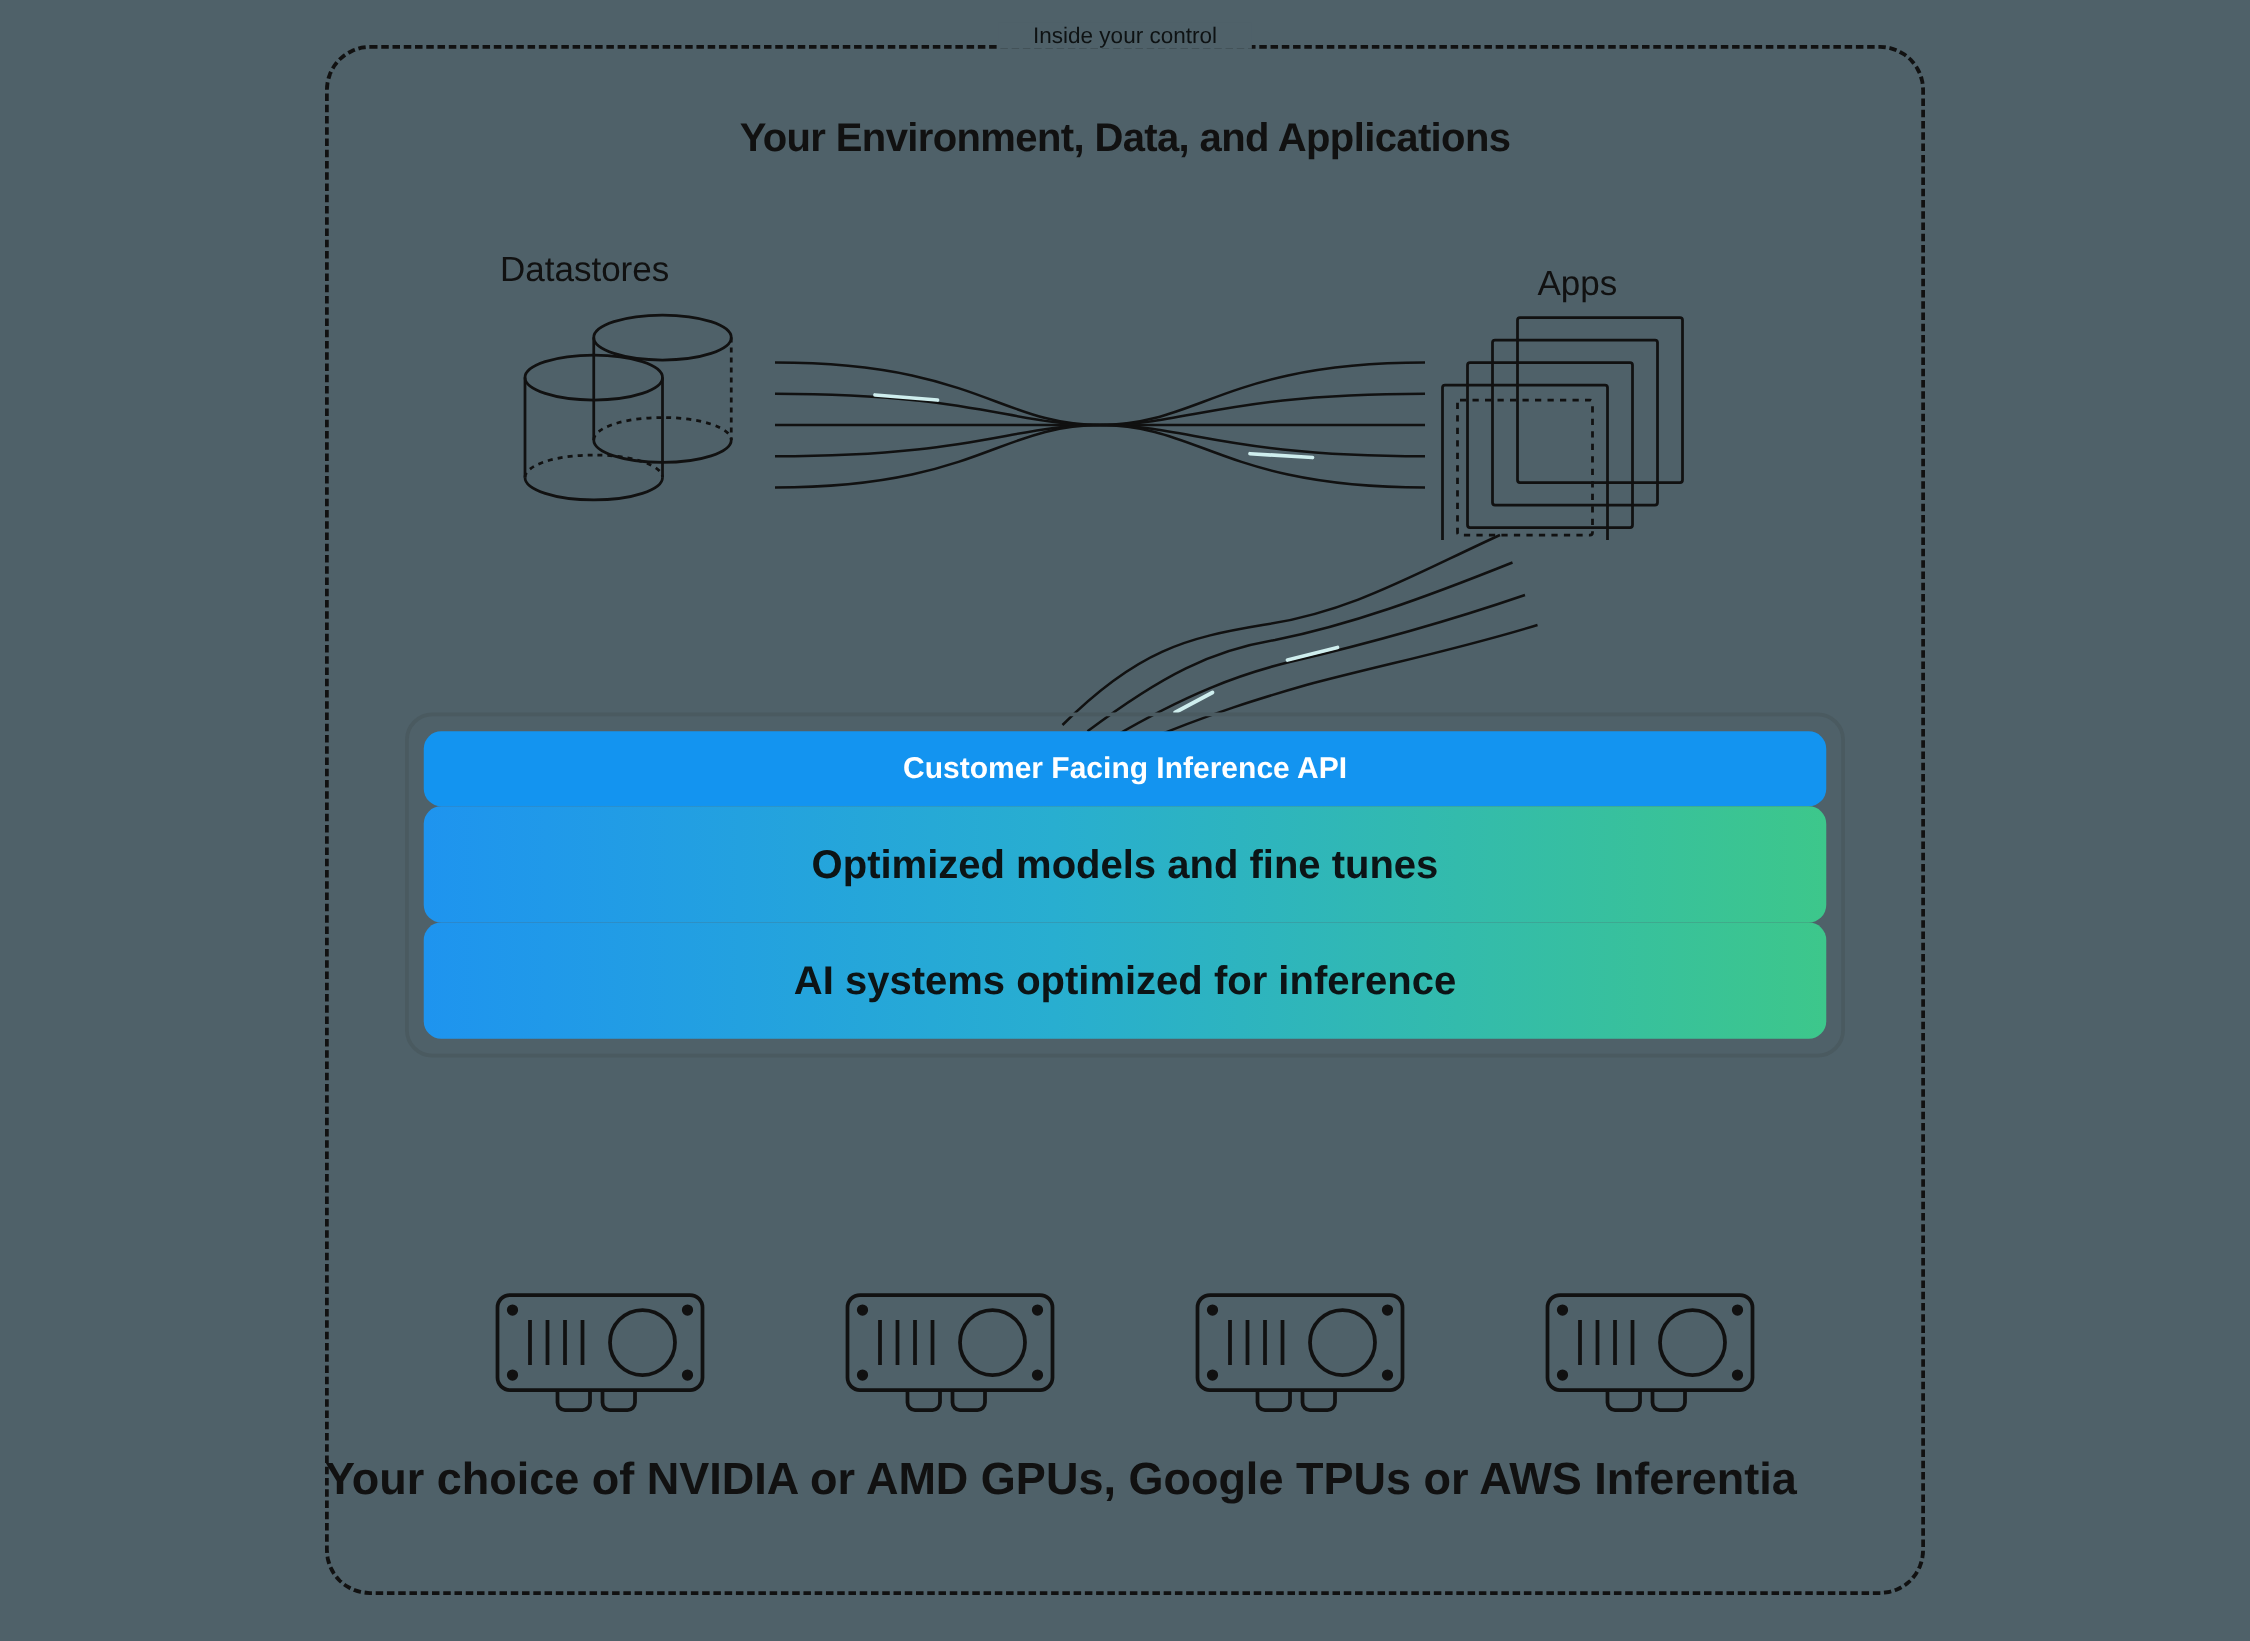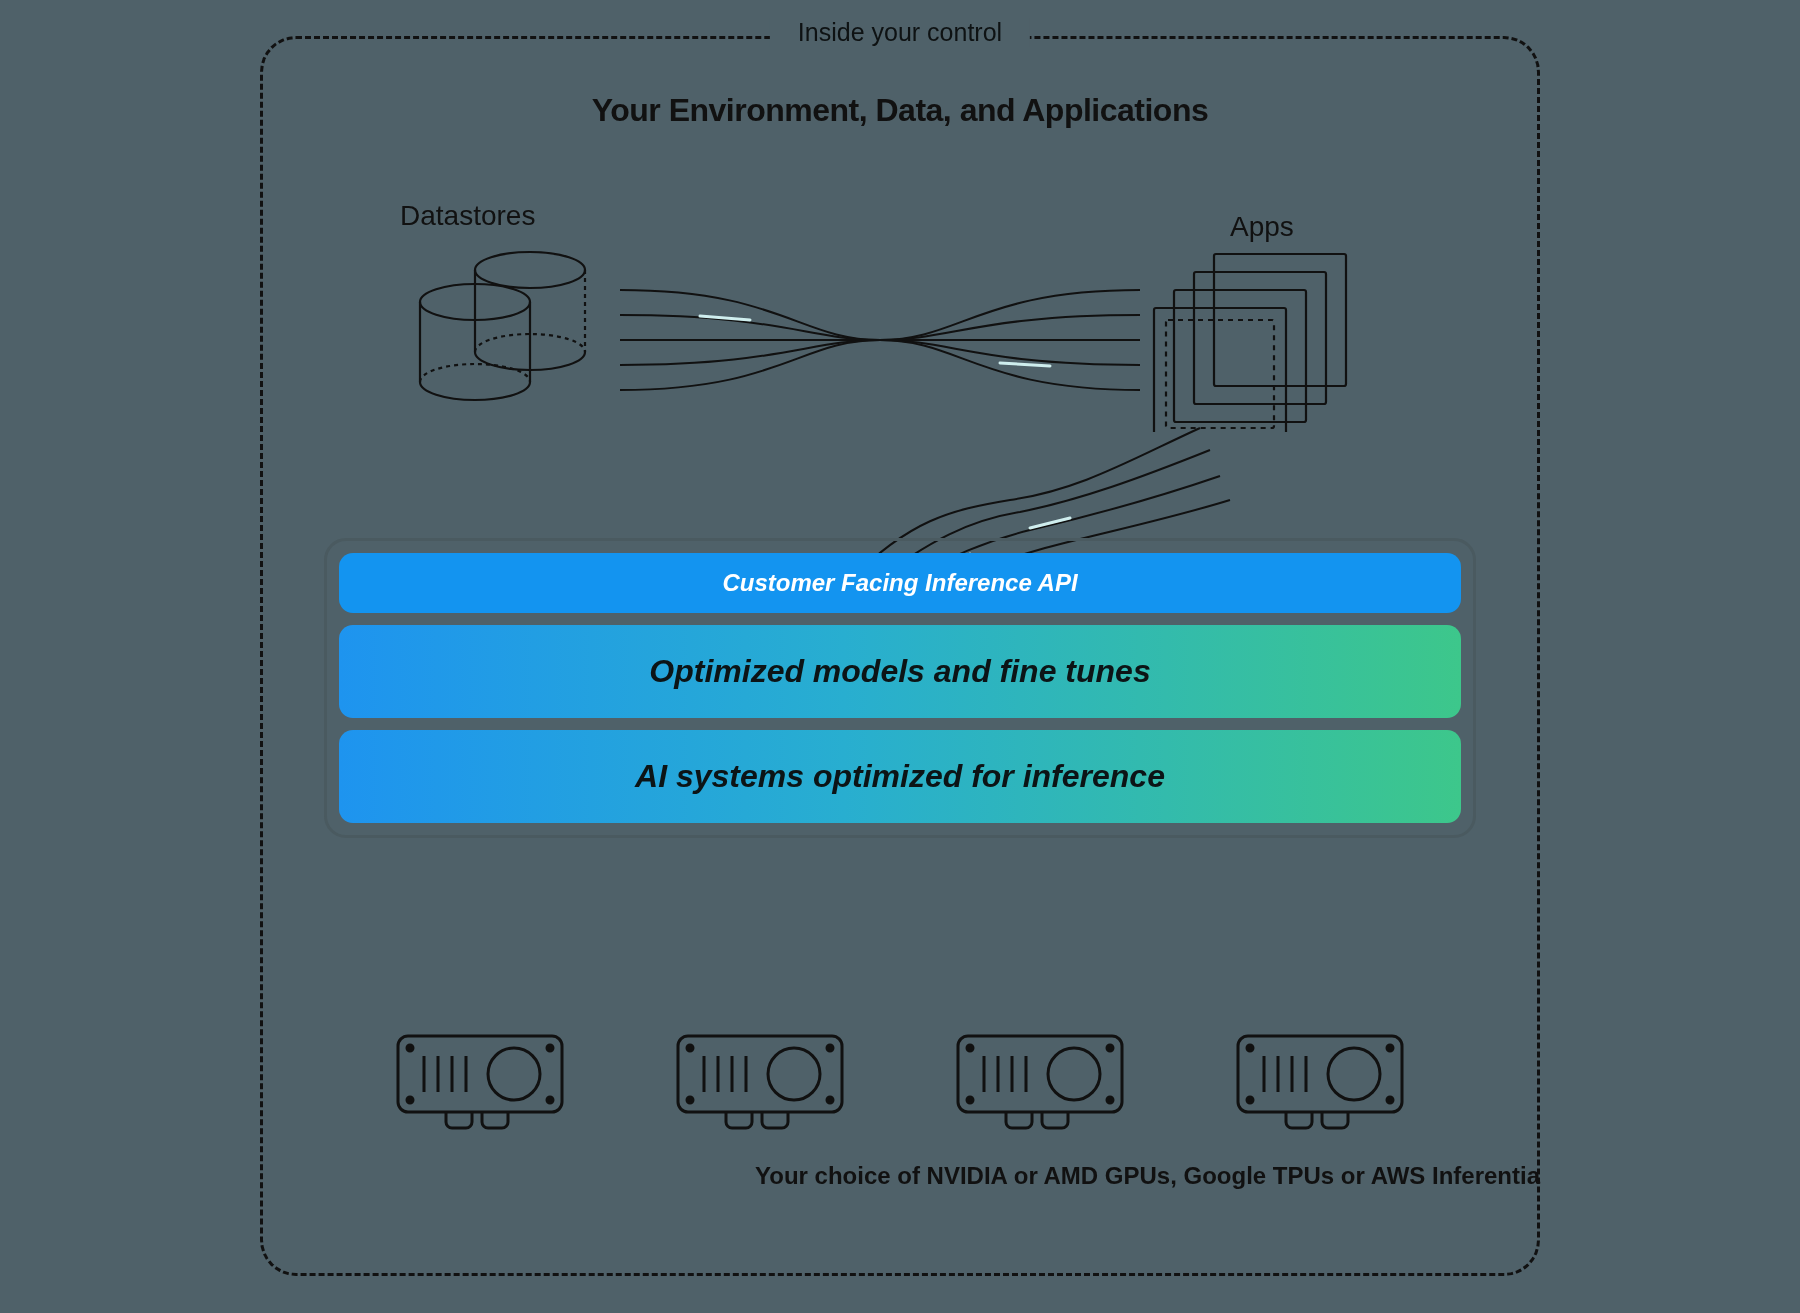--- a/index.html
+++ b/index.html
@@ -30,21 +30,21 @@
     border: 3px dashed var(--border);
     border-radius: 36px;
   }
   .frame-label {
     position: absolute;
     left: 50%;
     top: 18px;
     transform: translateX(-50%);
     padding: 0 28px;
     background: var(--bg);
-    font-size: 25px;
+    font-size: 18px;
     color: #0e1213;
     text-align: right;
   }
   .title {
     position: absolute;
     left: 260px;
     top: 92px;
     width: 1280px;
     text-align: center;
     font-size: 32px;
@@ -67,29 +67,27 @@
 
   .datastores-icon { position: absolute; left: 400px; top: 242px; }
   .apps-icon { position: absolute; left: 1140px; top: 242px; }
 
   .curves1 { position: absolute; left: 620px; top: 260px; }
   .curves2 { position: absolute; left: 820px; top: 420px; }
 
   .stack {
     position: absolute;
     left: 324px;
-    top: 538px;
+    top: 570px;
     width: 1152px;
     border: 3px solid var(--stack-bd);
     border-radius: 22px;
     padding: 12px;
     display: flex;
     flex-direction: column;
-    gap: 12px;
-    font-style: italic;
   }
   .api-bar {
     background: var(--api-blue);
     color: #fff;
     text-align: center;
     padding: 16px 0;
     font-size: 24px;
     font-weight: 700;
     border-radius: 14px;
   }
@@ -111,22 +109,22 @@
     display: flex;
     justify-content: space-between;
   }
   .gpu-row svg { display: block; }
 
   .hw-caption {
     position: absolute;
     left: 260px;
     top: 1162px;
     width: 1280px;
-    text-align: right;
-    font-size: 24px;
+    text-align: left;
+    font-size: 36px;
     font-weight: 800;
   }
 </style>
 </head>
 <body>
 
 <div class="frame"></div>
 <div class="frame-label">Inside your control</div>
 
 <div class="title">Your Environment, Data, and Applications</div>

